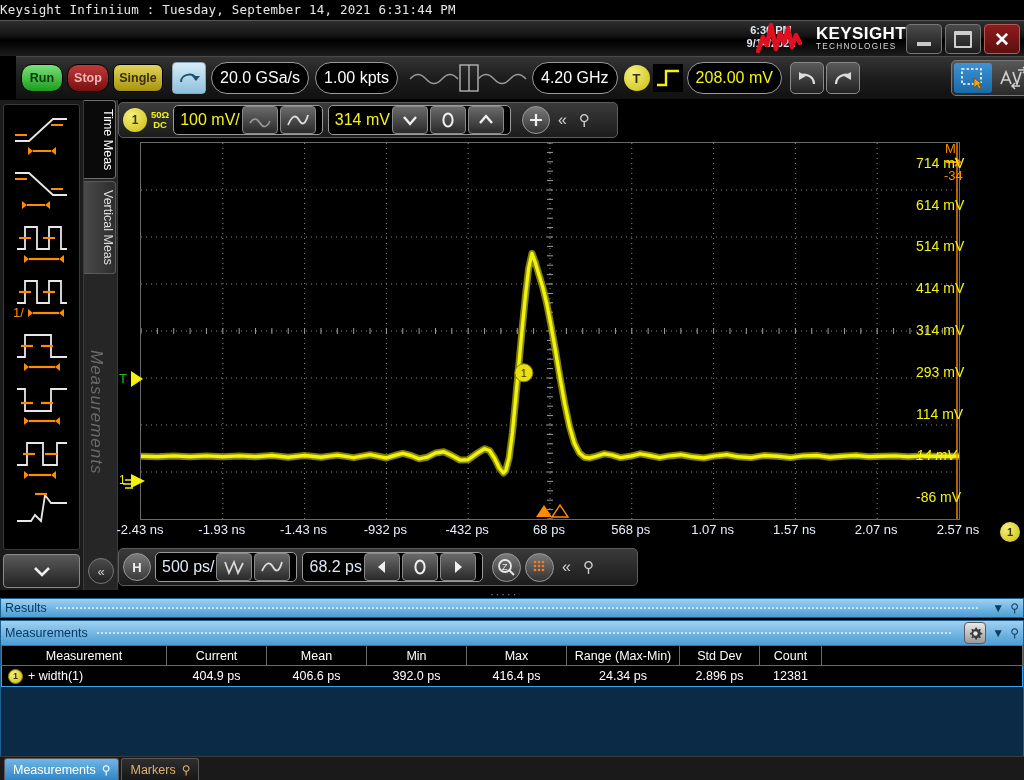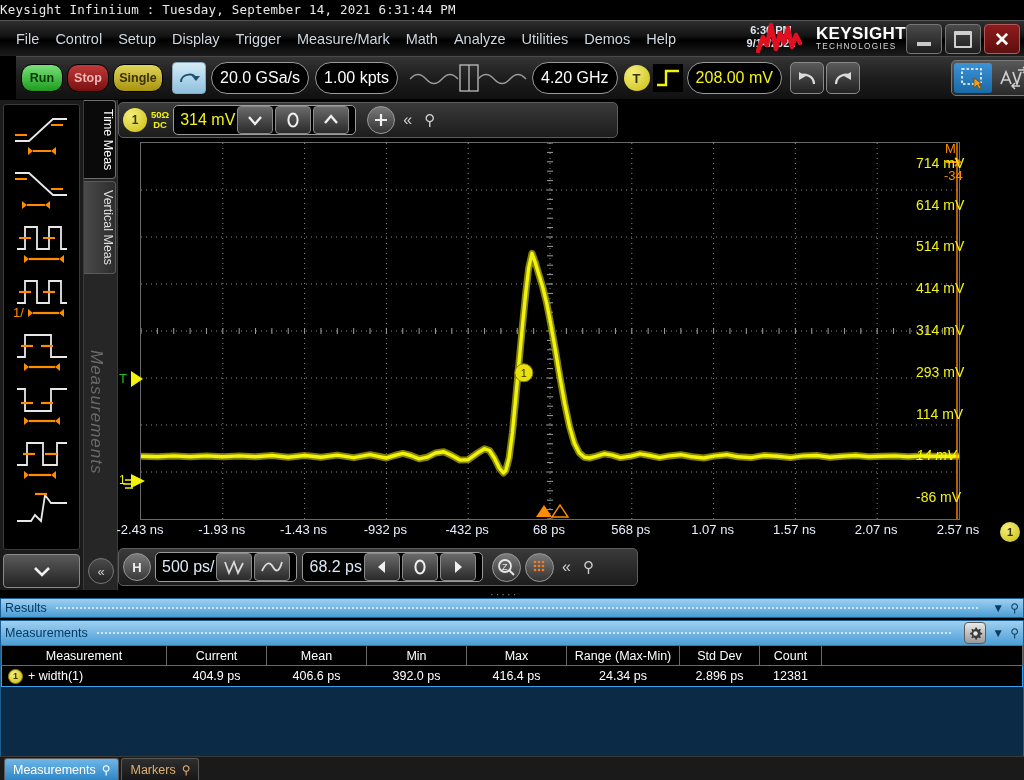--- a/index.html
+++ b/index.html
@@ -31,21 +31,21 @@
   .wbtn .xg{color:#fff;font-size:19px;font-weight:bold;line-height:1;}
 
   
   .toolbar{position:absolute;left:16px;top:56px;width:1024px;height:44px;
            background:linear-gradient(to bottom,#343434 0%,#1d1d1d 50%,#111 100%);
            border-top:1px solid #4a4a4a;border-bottom:1px solid #000;box-sizing:border-box;display:flex;align-items:center;padding:0 5px;}
   .runbtn{width:40px;height:26px;border-radius:11px;display:flex;align-items:center;justify-content:center;
           font-size:12.5px;font-weight:bold;margin-right:4px;cursor:pointer;border:1px solid #000;}
   .run{background:linear-gradient(to bottom,#7ae07a,#1c9c1c);color:#003b00;}
   .stop{background:linear-gradient(to bottom,#c03a3a,#7a1010);color:#f0b7b7;}
-  .single{background:linear-gradient(to bottom,#e0d45a,#a89310);color:#3a3000;width:48px;}
+  .single{background:linear-gradient(to bottom,#e0d45a,#a89310);color:#3a3000;width:48px;border-radius:7px;}
   .sqbtn{width:32px;height:30px;border-radius:4px;border:1px solid #8aa6bb;
          background:linear-gradient(to bottom,#d6ecf7,#8fc0dc);display:flex;align-items:center;justify-content:center;margin:0 5px;cursor:pointer;}
   .fieldbox{height:30px;border:1px solid #9a9a9a;border-radius:16px;background:#000;display:flex;align-items:center;
             padding:0 8px;margin-right:6px;cursor:pointer;}
   .fieldbox span{color:#fff;font-size:16px;white-space:nowrap;}
   .fieldbox.yel span{color:#f4f414;}
   .wavedeco{width:120px;height:34px;margin:0 4px;}
   .tcirc{width:26px;height:26px;border-radius:50%;background:radial-gradient(circle at 35% 30%,#f5ef7a,#c9bd10);
          color:#3a3400;font-size:13px;font-weight:bold;display:flex;align-items:center;justify-content:center;margin-right:3px;}
   .edgeicon{width:30px;height:28px;background:#000;display:flex;align-items:center;justify-content:center;margin-right:4px;}
@@ -155,33 +155,20 @@
   .btab .pin{font-size:12px;}
 </style>
 </head>
 <body>
 
 <div id="app">
 
   <div class="titlebar">Keysight Infiniium : Tuesday, September 14, 2021 6:31:44 PM</div>
 
   <div class="menubar">
-    <div class="menuitems" id="menu-items">
-        <div class="mi">File</div>
-        <div class="mi">Control</div>
-        <div class="mi">Setup</div>
-        <div class="mi">Display</div>
-        <div class="mi">Trigger</div>
-        <div class="mi">Measure/Mark</div>
-        <div class="mi">Math</div>
-        <div class="mi">Analyze</div>
-        <div class="mi">Utilities</div>
-        <div class="mi">Demos</div>
-        <div class="mi">Help</div>
-      </div>
 
     <div class="clockbox">
       <div>6:30 PM</div>
       <div>9/14/2021</div>
     </div>
 
     <div class="ksight">
       <svg class="kswave" viewBox="0 0 46 30">
         <path d="M2,28 L7,14 L11,22 L15,2 L20,26 L24,10 L28,20 L32,5 L36,24 L40,12 L44,20" fill="none" stroke="#e01020" stroke-width="4.5" stroke-linejoin="round" stroke-linecap="round"></path>
       </svg>
@@ -367,20 +354,33 @@
     <div class="vtab unsel">Vertical Meas</div>
     <div class="vlabel">Measurements</div>
     <div class="collapse">«</div>
   </div>
 
   <div class="chbar">
     <div class="chnum">1</div>
     <div class="chimp">
       <div>50Ω</div>
       <div>DC</div>
+    </div>
+    <div class="chfield">
+      <span class="v">100 mV/</span>
+      <div class="minib">
+        <svg width="24" height="18" viewBox="0 0 24 18">
+          <path d="M2,12 q5,-8 10,0 t10,-2" fill="none" stroke="#9a9a9a" stroke-width="1.6"></path>
+        </svg>
+      </div>
+      <div class="minib">
+        <svg width="24" height="18" viewBox="0 0 24 18">
+          <path d="M2,14 q6,-14 11,-5 t9,-5" fill="none" stroke="#dcdcdc" stroke-width="1.8"></path>
+        </svg>
+      </div>
     </div>
     <div class="chfield">
       <span class="v">314 mV</span>
       <div class="minib">
         <svg width="18" height="14" viewBox="0 0 18 14">
           <path d="M3,4 L9,11 L15,4" fill="none" stroke="#f0f0f0" stroke-width="2.4"></path>
         </svg>
       </div>
       <div class="minib">
         <svg width="18" height="18" viewBox="0 0 18 18">

